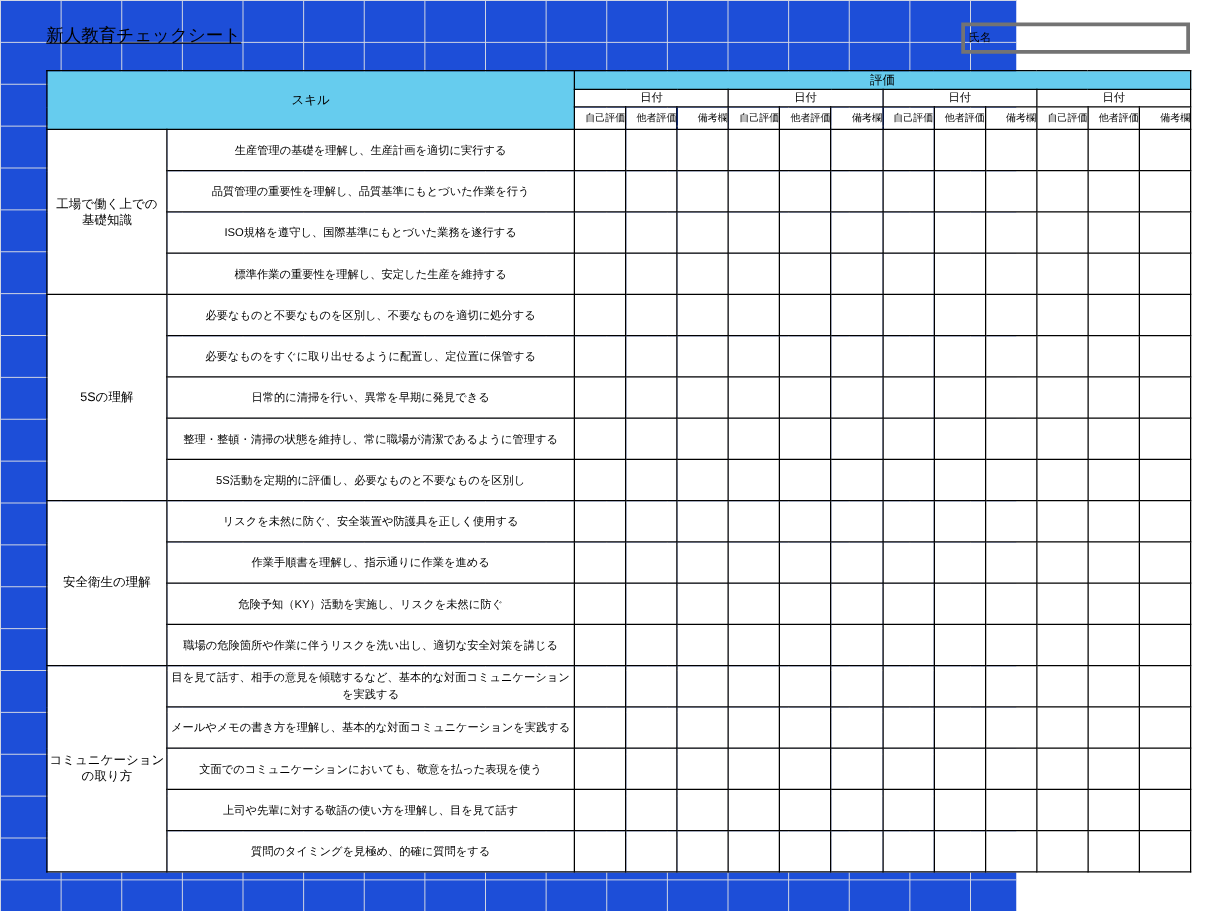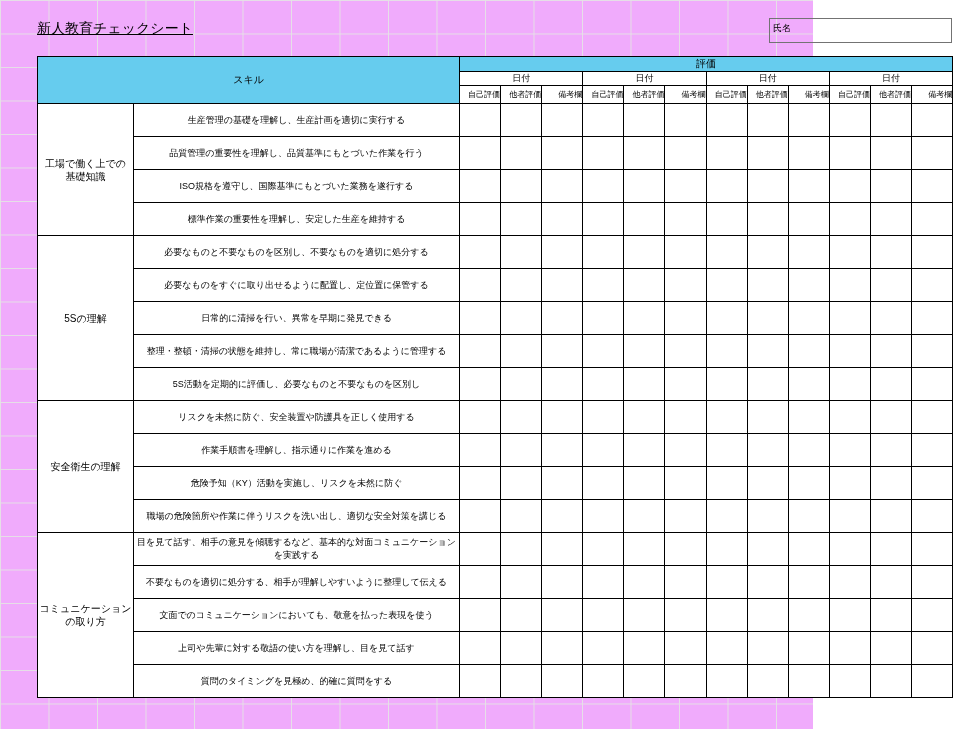--- a/index.html
+++ b/index.html
@@ -6,21 +6,21 @@
       margin: 0;
       padding: 0;
       background: #fff;
       font-family: "MS PGothic", "Meiryo", sans-serif;
       color: #000;
     }
     .sheet {
       position: relative;
       width: 813px;
       height: 729px;
-      background: #f0abfc;
+      background: #1d4ed8;
     }
     
     .grid-bg {
       position: absolute;
       inset: 0;
       background-image:
         linear-gradient(to right, #e5e5e5 1px, transparent 1px),
         linear-gradient(to bottom, #e5e5e5 1px, transparent 1px);
       background-size: 48.5px 33.5px;
       opacity: 0.9;
@@ -35,21 +35,21 @@
       font-size: 14px;
       text-decoration: underline;
       margin-bottom: 6px;
     }
     .name-box {
       position: absolute;
       right: 0;
       top: -2px;
       width: 183px;
       height: 25px;
-      border: 1px solid #737373;
+      border: 3px solid #737373;
       box-sizing: border-box;
     }
     .name-label {
       font-size: 9px;
       position: absolute;
       left: 3px;
       top: 3px;
     }
     table.main {
       border-collapse: collapse;
@@ -385,21 +385,21 @@
             <td class="cell"></td>
             <td class="cell"></td>
             <td class="cell"></td>
             <td class="cell"></td>
             <td class="cell"></td>
             <td class="cell"></td>
             <td class="cell"></td>
             <td class="cell"></td>
           </tr>
           <tr>
-            <td class="skill">不要なものを適切に処分する、相手が理解しやすいように整理して伝える</td>
+            <td class="skill">メールやメモの書き方を理解し、基本的な対面コミュニケーションを実践する</td>
             <td class="cell"></td>
             <td class="cell"></td>
             <td class="cell"></td>
             <td class="cell"></td>
             <td class="cell"></td>
             <td class="cell"></td>
             <td class="cell"></td>
             <td class="cell"></td>
             <td class="cell"></td>
             <td class="cell"></td>

